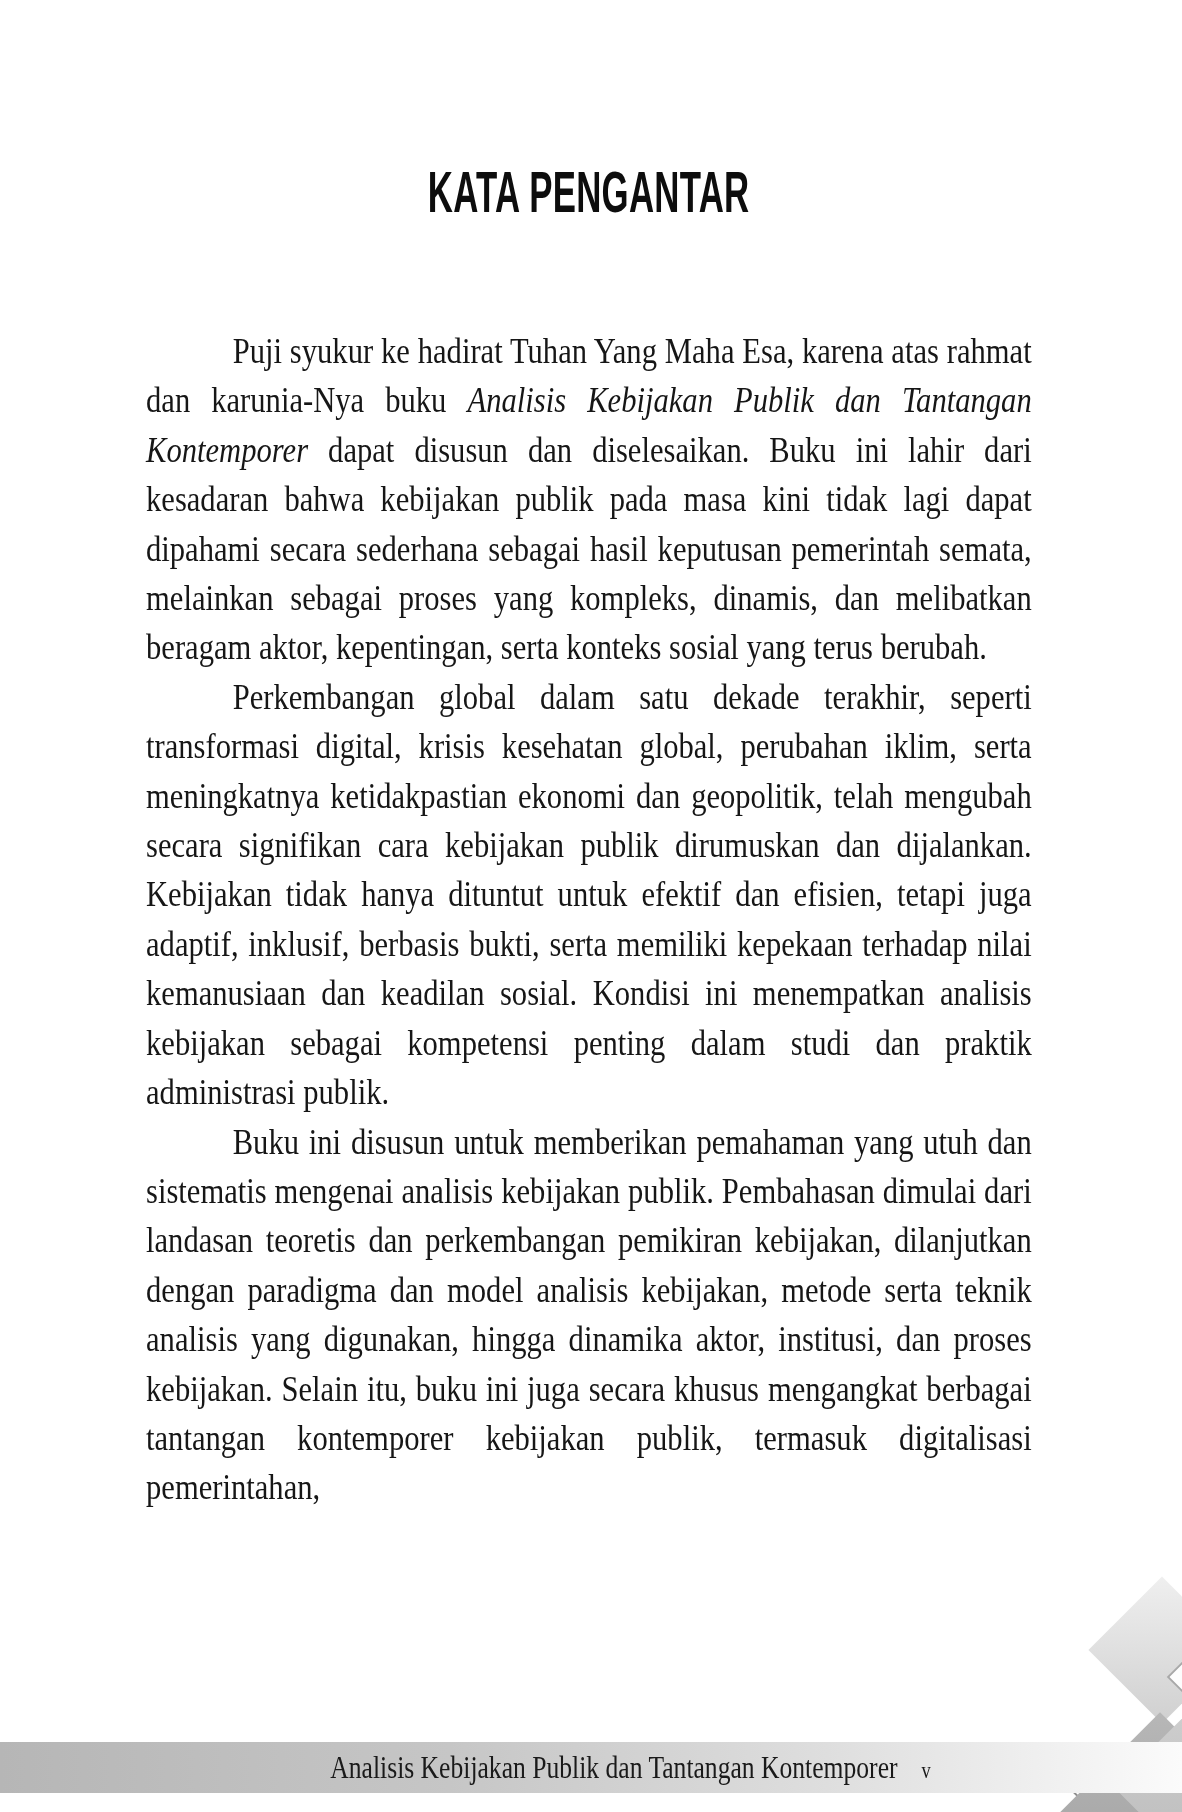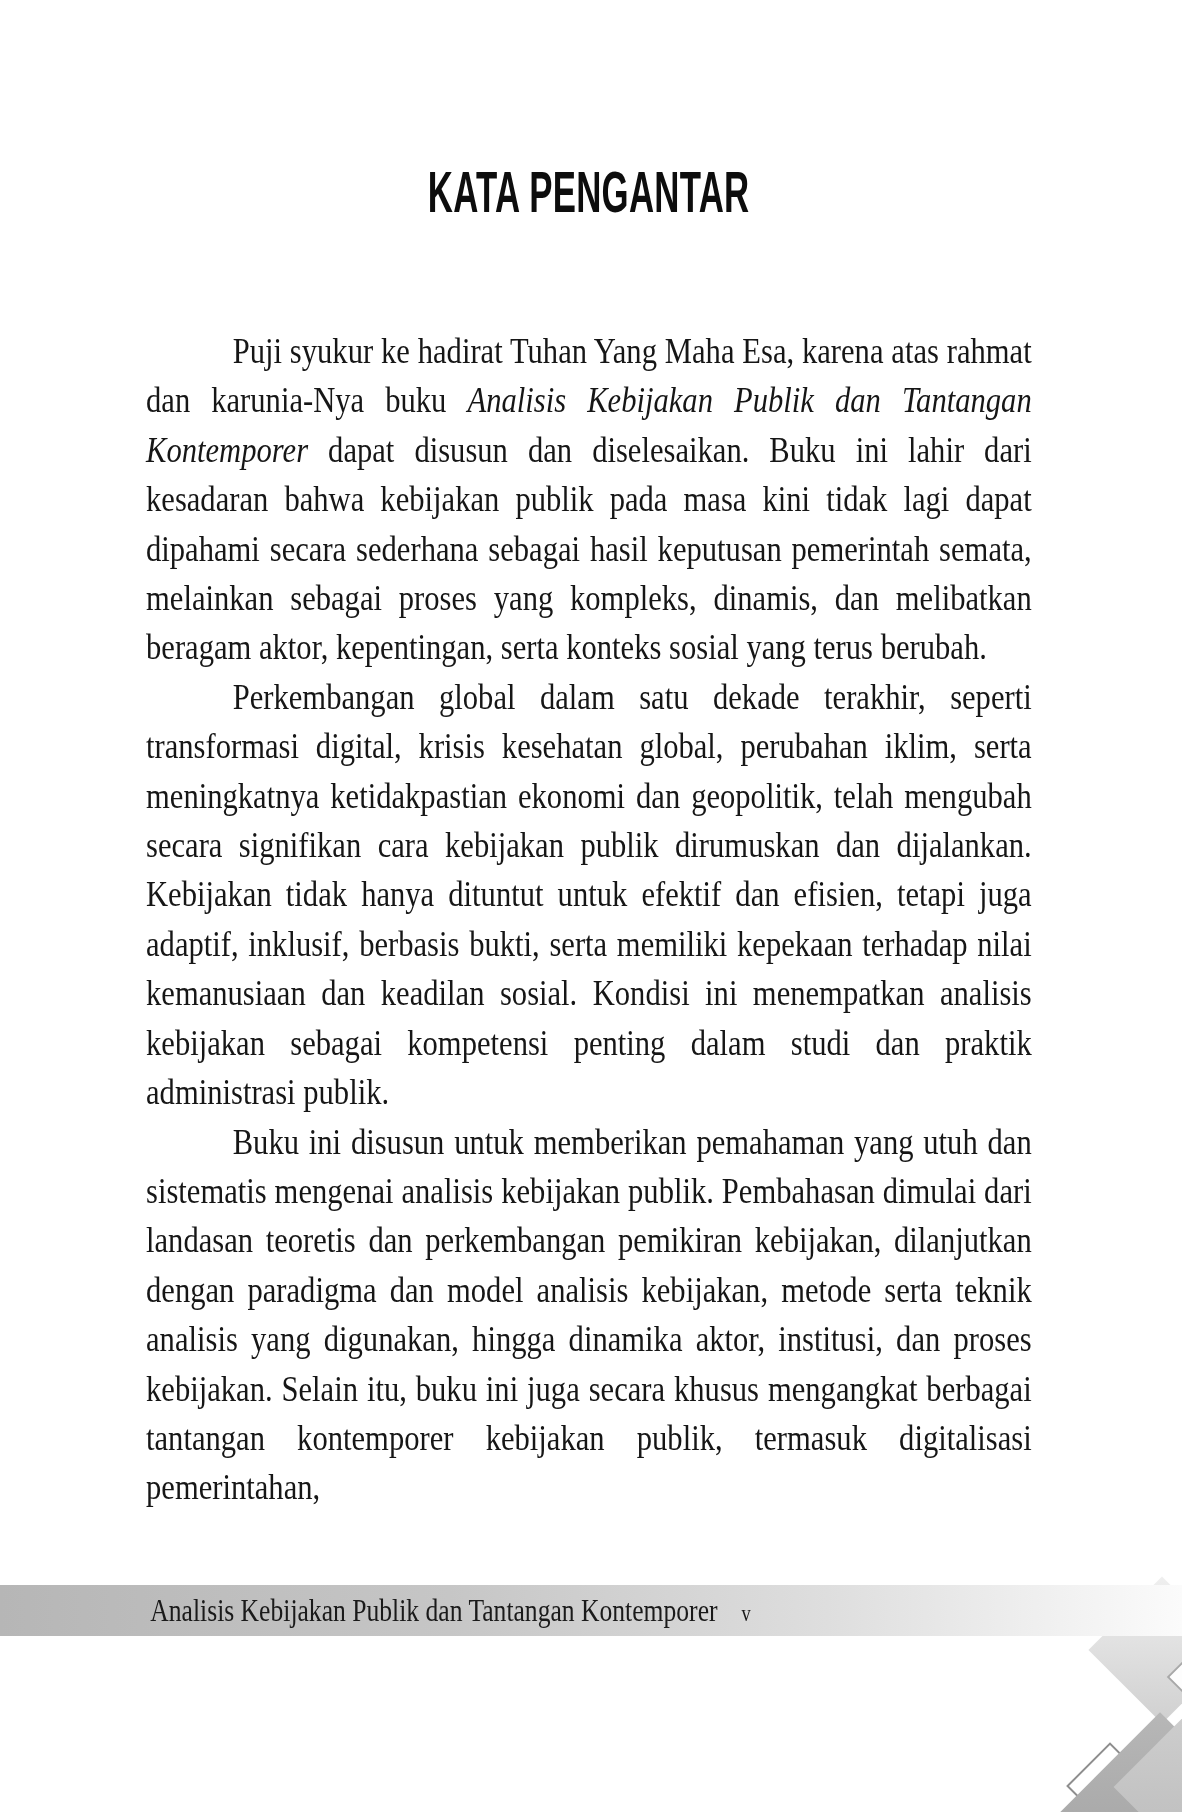--- a/index.html
+++ b/index.html
@@ -40,23 +40,23 @@
          background:#fdfdfd; border:2px solid #a8a8a8; box-sizing:border-box; }
   .d-c { left:1079px; top:1755px; width:62px; height:62px;
          background:#ffffff; border:2px solid #8e8e8e; box-sizing:border-box; }
   .d-d { left:1040px; top:1762px; width:240px; height:240px;
          background:linear-gradient(135deg,#b7b7b7 0%,#a2a2a2 50%,#949494 100%); }
   .d-e { left:1155px; top:1687px; width:200px; height:200px;
          background:linear-gradient(135deg,#d6d6d6 0%,#c3c3c3 55%,#b5b5b5 100%); }
 
   
   .footer-bar {
-    position:absolute; left:0; top:1585px; width:1182px; height:51px;
+    position:absolute; left:0; top:1742px; width:1182px; height:51px;
     background:linear-gradient(to right,#b6b6b6 0%,#c6c6c6 38%,#dedede 70%,#fbfbfb 100%);
-    line-height:51px; text-align:left;
+    line-height:51px; text-align:center;
     padding-right:71px; box-sizing:border-box;
     z-index:5; white-space:nowrap;
   }
   .footer-inner {
     display:inline-block; transform:scaleX(0.8); transform-origin:right center;
     font-size:32px; color:#1a1a1a;
   }
   .pagenum { font-size:23px; margin-left:30px; letter-spacing:1px; }
 </style>
 </head>

